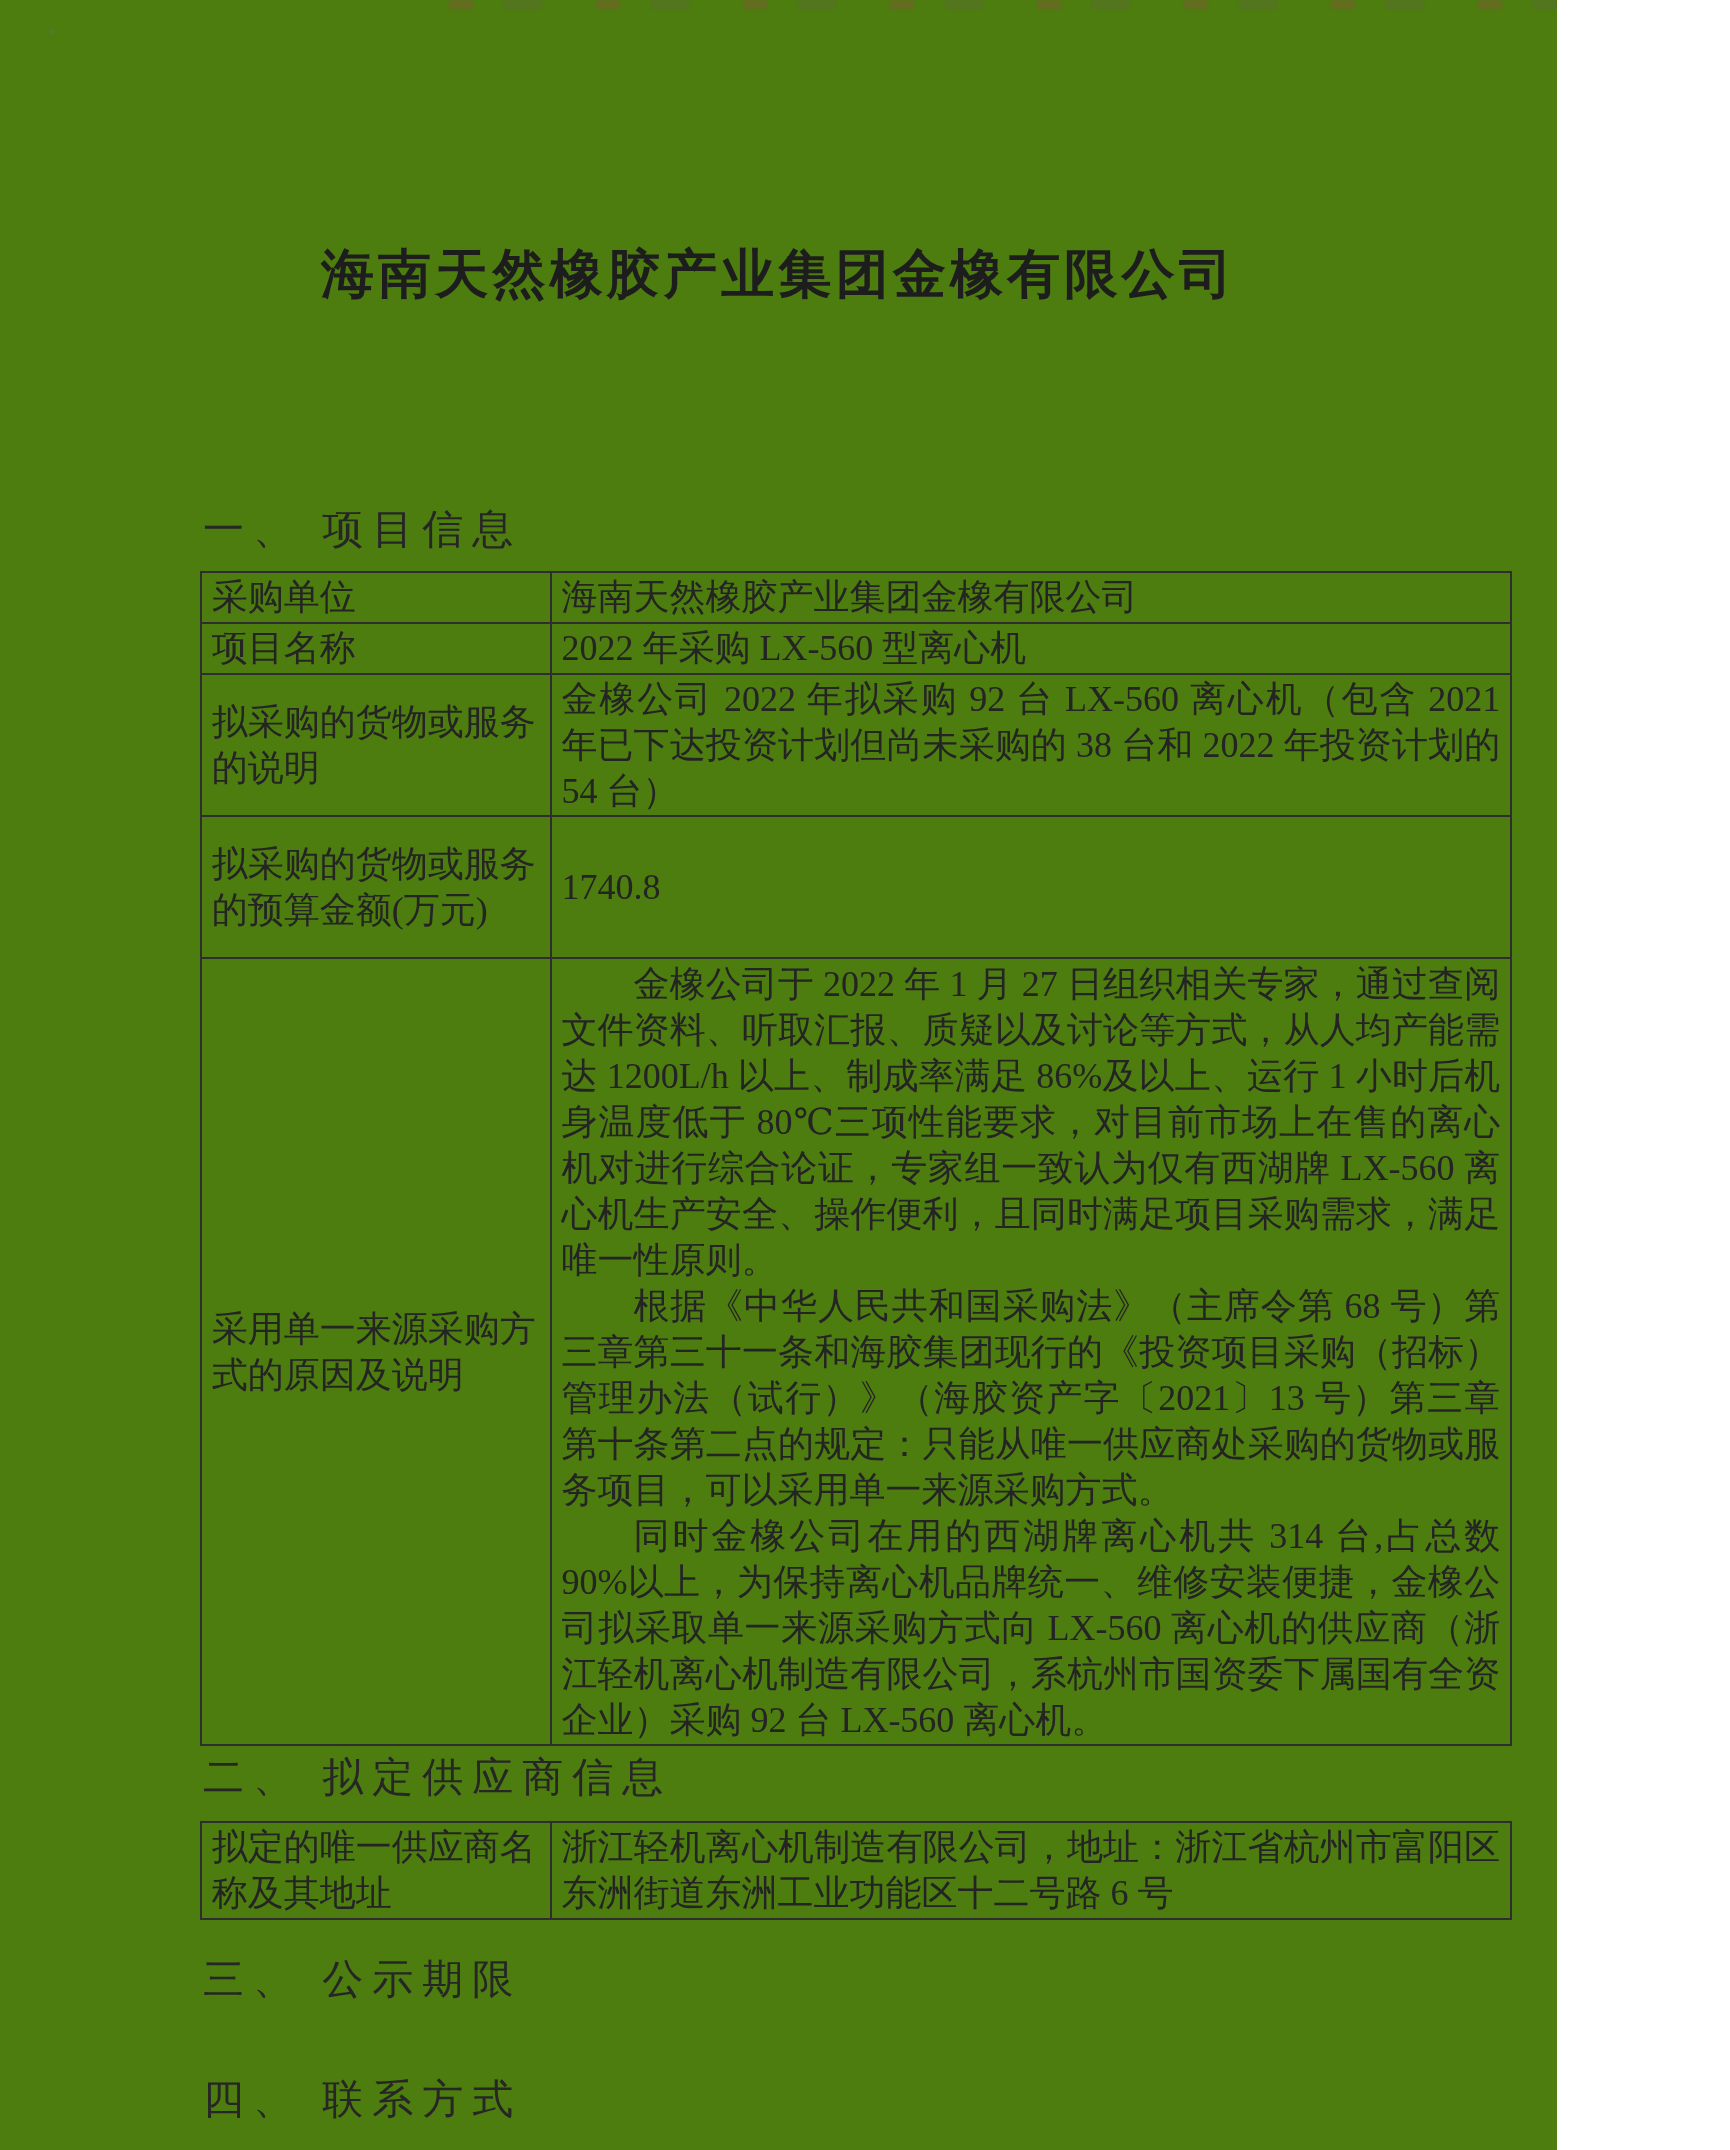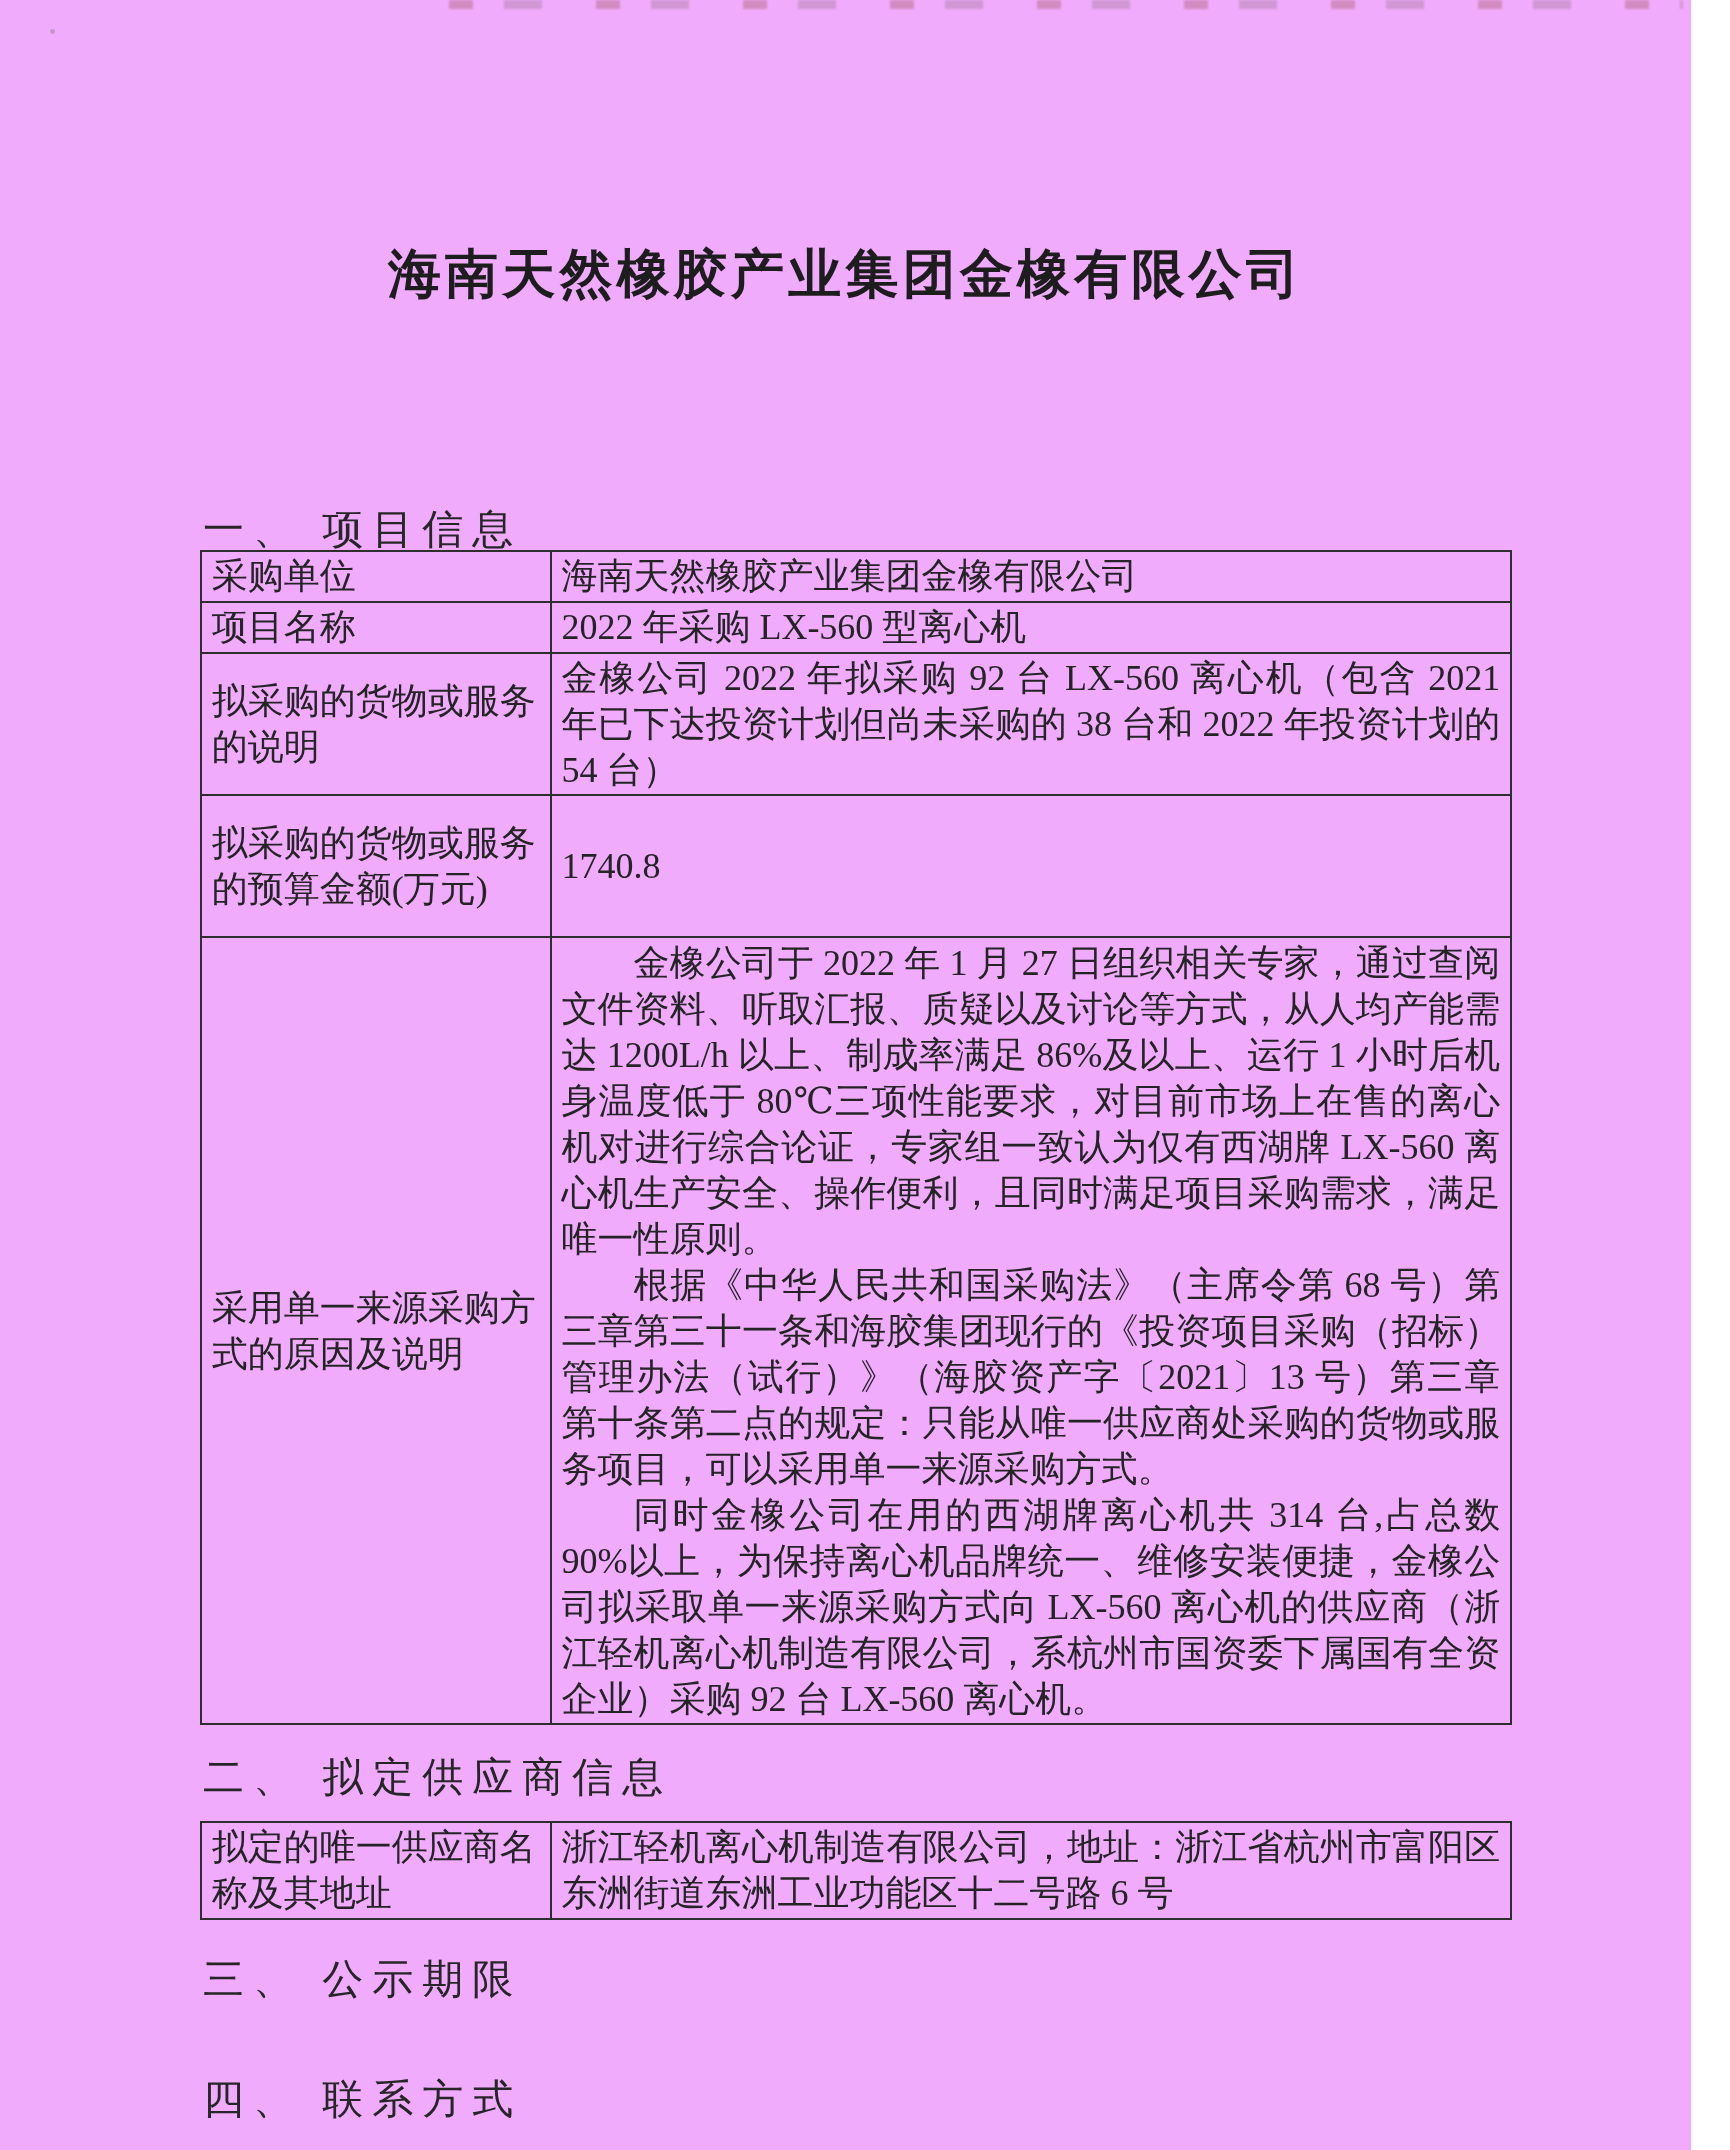--- a/index.html
+++ b/index.html
@@ -1,20 +1,20 @@
 <!DOCTYPE html>
 <html lang="zh" style="font-size:11.2px"><head>
 <meta charset="utf-8">
 <style>
   html, body { margin: 0; padding: 0; background: #ffffff; }
   .page {
     position: relative;
-    width: 1691px;
+    width: 1557px;
     height: 2151px;
-    background: #f0abfc;
+    background: #4d7c0f;
     overflow: hidden;
     font-family: "Liberation Serif", "DejaVu Serif", serif;
     color: #232323;
   }
 
   
   .scan-artifact {
     position: absolute;
     top: 0;
     left: 449px;
@@ -75,21 +75,21 @@
   table.doc-table {
     position: absolute;
     left: 200px;
     width: 1312px;
     border-collapse: collapse;
     table-layout: fixed;
     font-size: 36px;
     line-height: 46px;
     color: #242424;
   }
-  table.t1 { top: 550px; }
+  table.t1 { top: 571px; }
   table.t2 { top: 1821px; }
   table.t3 { top: 2006px; }
 
   table.doc-table td {
     border: 2.1px solid #2e2e2e;
     padding: 1.4px 9.8px;
     vertical-align: middle;
     overflow: hidden;
   }
   table.doc-table { border: 2.8px solid #2e2e2e; }

